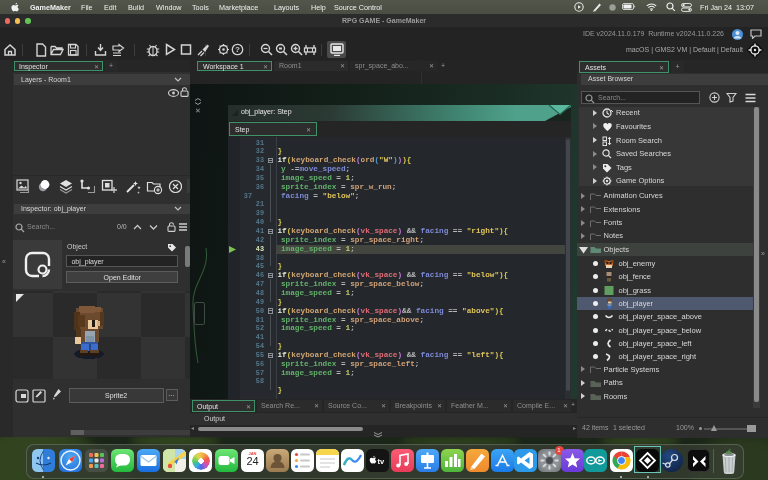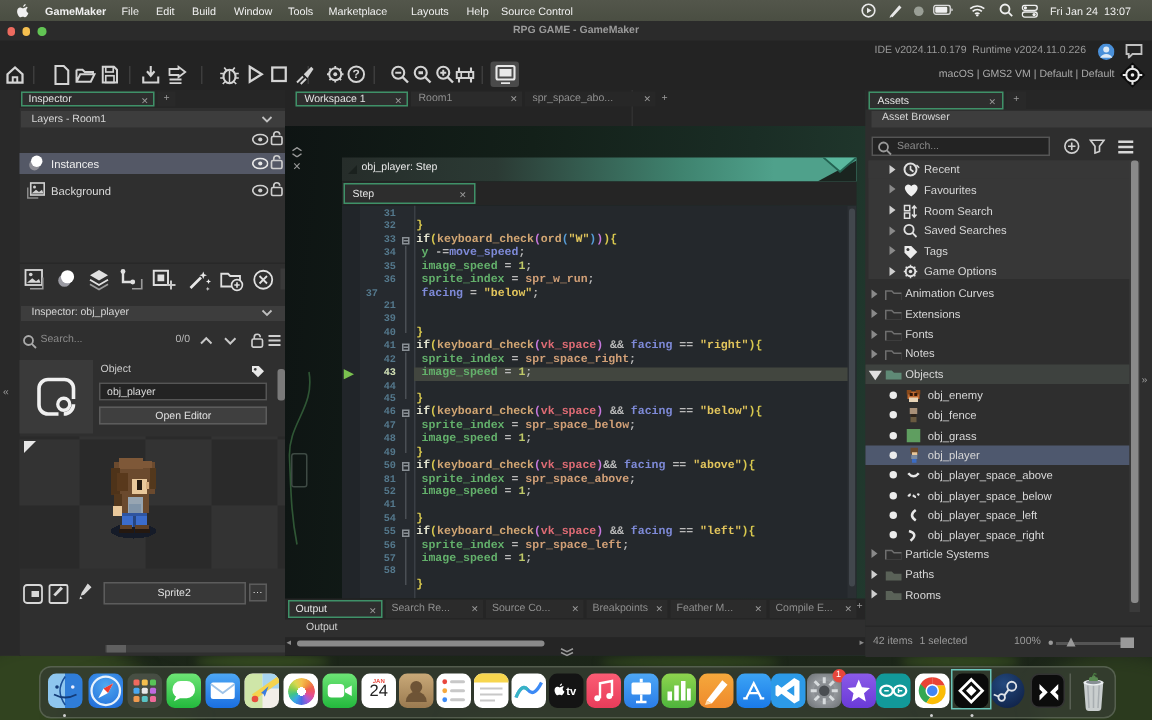--- a/index.html
+++ b/index.html
@@ -216,53 +216,21 @@
 
       <svg class="abs" style="left:155px;top:29px;" width="11" height="8">
           <ellipse cx="5.5" cy="4" rx="5" ry="3.4" fill="none" stroke="#cfcfcf" stroke-width="1.1"></ellipse>
           <circle cx="5.5" cy="4" r="1.4" fill="#cfcfcf"></circle>
         </svg>
       <svg class="abs" style="left:167px;top:27px;" width="9" height="10">
           <rect x="1" y="4" width="7" height="5.4" rx="1" fill="none" stroke="#cfcfcf" stroke-width="1.1"></rect>
           <path d="M2.5 4 V2.8 A2 2 0 0 1 6.5 2.8" fill="none" stroke="#cfcfcf" stroke-width="1.1"></path>
         </svg>
 
-      <div class="abs" style="left:0px;top:42px;width:177px;height:13.5px;background:#545866;">
-        <svg class="abs" style="left:5px;top:1px;" width="12" height="11">
-            <circle cx="5" cy="7" r="3.6" fill="#8d8d95"></circle>
-            <circle cx="6.5" cy="4.5" r="3.8" fill="#fff"></circle>
-          </svg>
-        <span class="abs" style="left:21px;top:2.5px;font-size:7.5px;color:#f0f0f0;">Instances</span>
-        <svg class="abs" style="left:155px;top:3px;" width="11" height="8">
-            <ellipse cx="5.5" cy="4" rx="5" ry="3.4" fill="none" stroke="#e8e8e8" stroke-width="1.1"></ellipse>
-            <circle cx="5.5" cy="4" r="1.4" fill="#e8e8e8"></circle>
-          </svg>
-        <svg class="abs" style="left:167px;top:1px;" width="9" height="10">
-            <rect x="1" y="4" width="7" height="5.4" rx="1" fill="none" stroke="#cfcfcf" stroke-width="1.1"></rect>
-            <path d="M2.5 4 V2.8 A2 2 0 0 1 6.5 2.8" fill="none" stroke="#cfcfcf" stroke-width="1.1"></path>
-          </svg>
-      </div>
-
-      <div class="abs" style="left:0px;top:60px;width:177px;height:13.5px;">
-        <svg class="abs" style="left:4px;top:1px;" width="13" height="12">
-            <rect x="3.5" y="1" width="9" height="8" fill="none" stroke="#cfcfcf" stroke-width="1.1"></rect>
-            <circle cx="6" cy="3.6" r="1" fill="#cfcfcf"></circle>
-            <path d="M4 8 L7 5.5 L9 7 L11 5.5 L12 8 Z" fill="#cfcfcf"></path>
-            <path d="M1.5 4 V11 H8.5" fill="none" stroke="#8a8a8a" stroke-width="1"></path>
-          </svg>
-        <span class="abs" style="left:21px;top:2.5px;font-size:7.5px;color:#dadada;">Background</span>
-        <svg class="abs" style="left:155px;top:3px;" width="11" height="8">
-            <ellipse cx="5.5" cy="4" rx="5" ry="3.4" fill="none" stroke="#cfcfcf" stroke-width="1.1"></ellipse>
-            <circle cx="5.5" cy="4" r="1.4" fill="#cfcfcf"></circle>
-          </svg>
-        <svg class="abs" style="left:167px;top:1px;" width="9" height="10">
-            <rect x="1" y="4" width="7" height="5.4" rx="1" fill="none" stroke="#cfcfcf" stroke-width="1.1"></rect>
-            <path d="M2.5 4 V2.8 A2 2 0 0 1 6.5 2.8" fill="none" stroke="#cfcfcf" stroke-width="1.1"></path>
-          </svg>
-      </div>
+
 
       <div class="abs" style="left:0;top:115px;width:177px;height:22px;border-top:1px solid #282828;">
         <svg class="abs" style="left:2px;top:3px;" width="16" height="16">
             <rect x="2" y="1" width="11" height="10" fill="none" stroke="#d8d8d8" stroke-width="1.2"></rect>
             <circle cx="5.5" cy="4" r="1.2" fill="#d8d8d8"></circle>
             <path d="M3 9.5 L6.5 6.5 L9 8.5 L11 7 L12 9.5 Z" fill="#d8d8d8"></path>
             <path d="M5 13.5 H13.5 V6" fill="none" stroke="#9a9a9a" stroke-width="1.1"></path>
           </svg>
         <svg class="abs" style="left:24px;top:3px;" width="16" height="16">
             <circle cx="6" cy="8" r="4.2" fill="#9a9aa2"></circle>
@@ -466,21 +434,21 @@
 <div class="ln" style="left:12px;top:28.05px;">34</div>
 <div class="ln" style="left:12px;top:36.90px;">35</div>
 <div class="ln" style="left:12px;top:45.75px;">36</div>
 <div class="ln" style="left:0;top:54.60px;">37</div>
 <div class="ln" style="left:12px;top:63.45px;">21</div>
 <div class="ln" style="left:12px;top:72.30px;">39</div>
 <div class="ln" style="left:12px;top:81.15px;">40</div>
 <div class="ln" style="left:12px;top:90.00px;">41</div>
 <div class="ln" style="left:12px;top:98.85px;">42</div>
 <div class="ln" style="left:12px;top:107.70px;">43</div>
-<div class="ln" style="left:12px;top:116.55px;">44</div>
+<div class="ln" style="left:12px;top:116.55px;">38</div>
 <div class="ln" style="left:12px;top:125.40px;">45</div>
 <div class="ln" style="left:12px;top:134.25px;">46</div>
 <div class="ln" style="left:12px;top:143.10px;">47</div>
 <div class="ln" style="left:12px;top:151.95px;">48</div>
 <div class="ln" style="left:12px;top:160.80px;">49</div>
 <div class="ln" style="left:12px;top:169.65px;">50</div>
 <div class="ln" style="left:12px;top:178.50px;">81</div>
 <div class="ln" style="left:12px;top:187.35px;">52</div>
 <div class="ln" style="left:12px;top:196.20px;">41</div>
 <div class="ln" style="left:12px;top:205.05px;">54</div>

